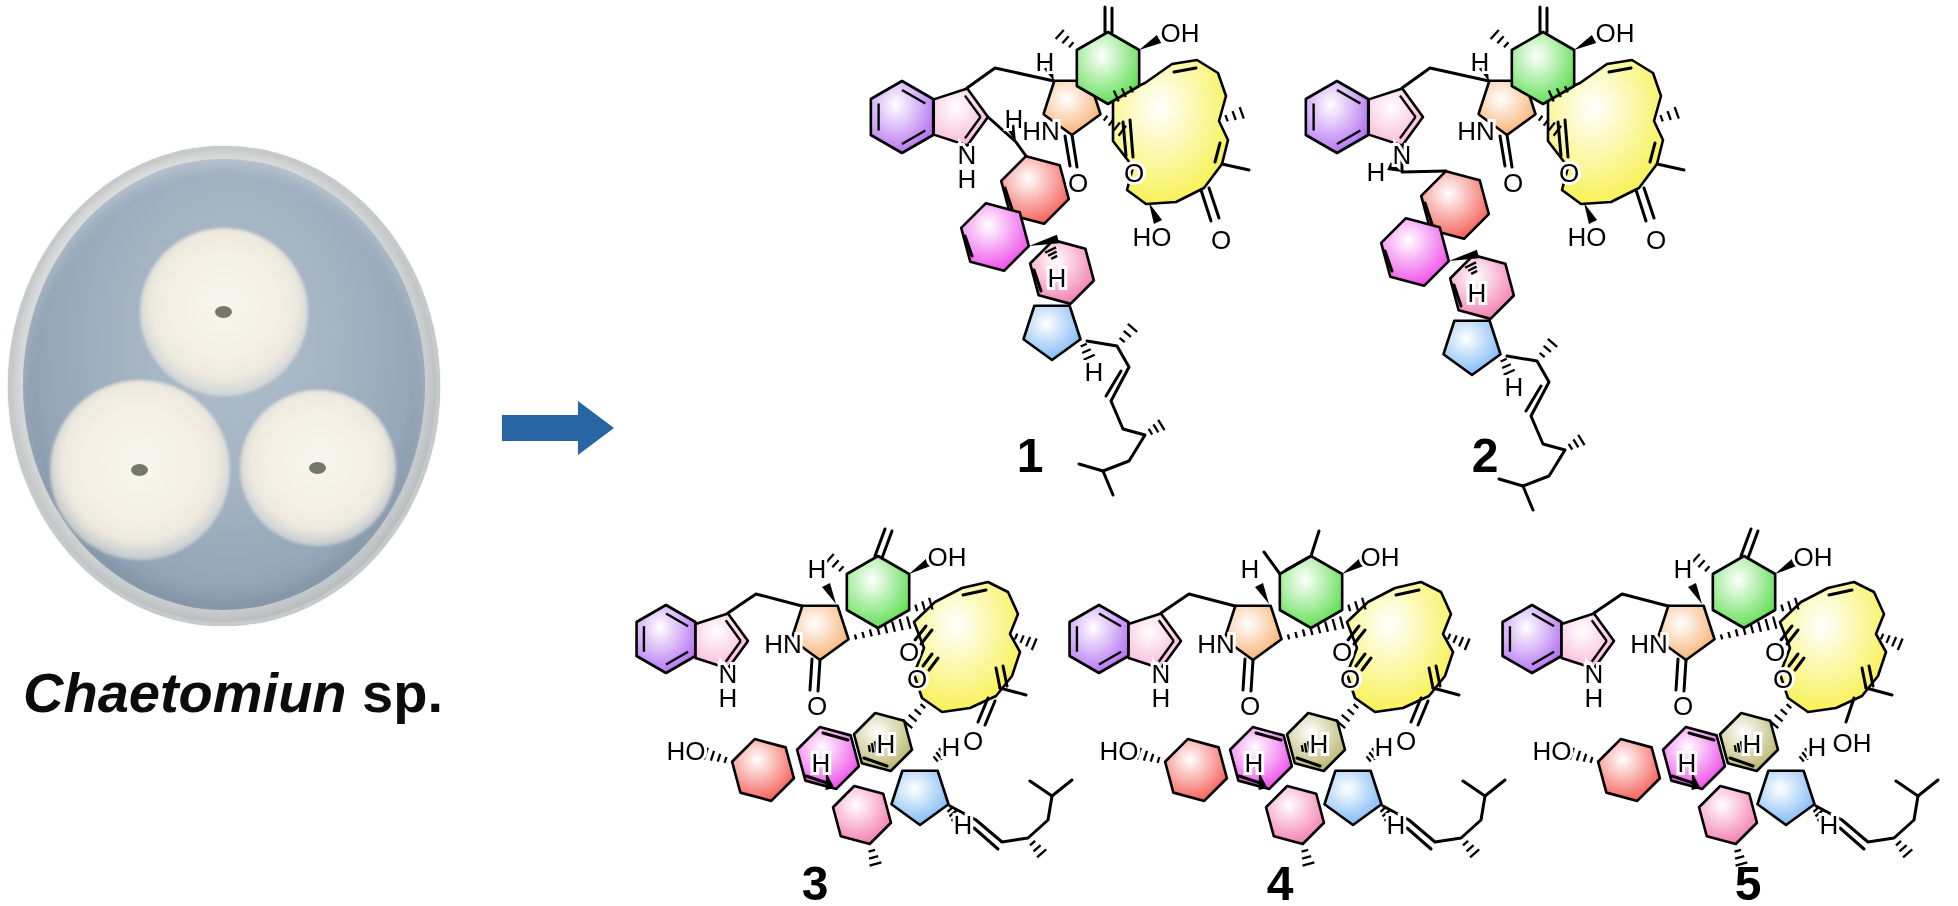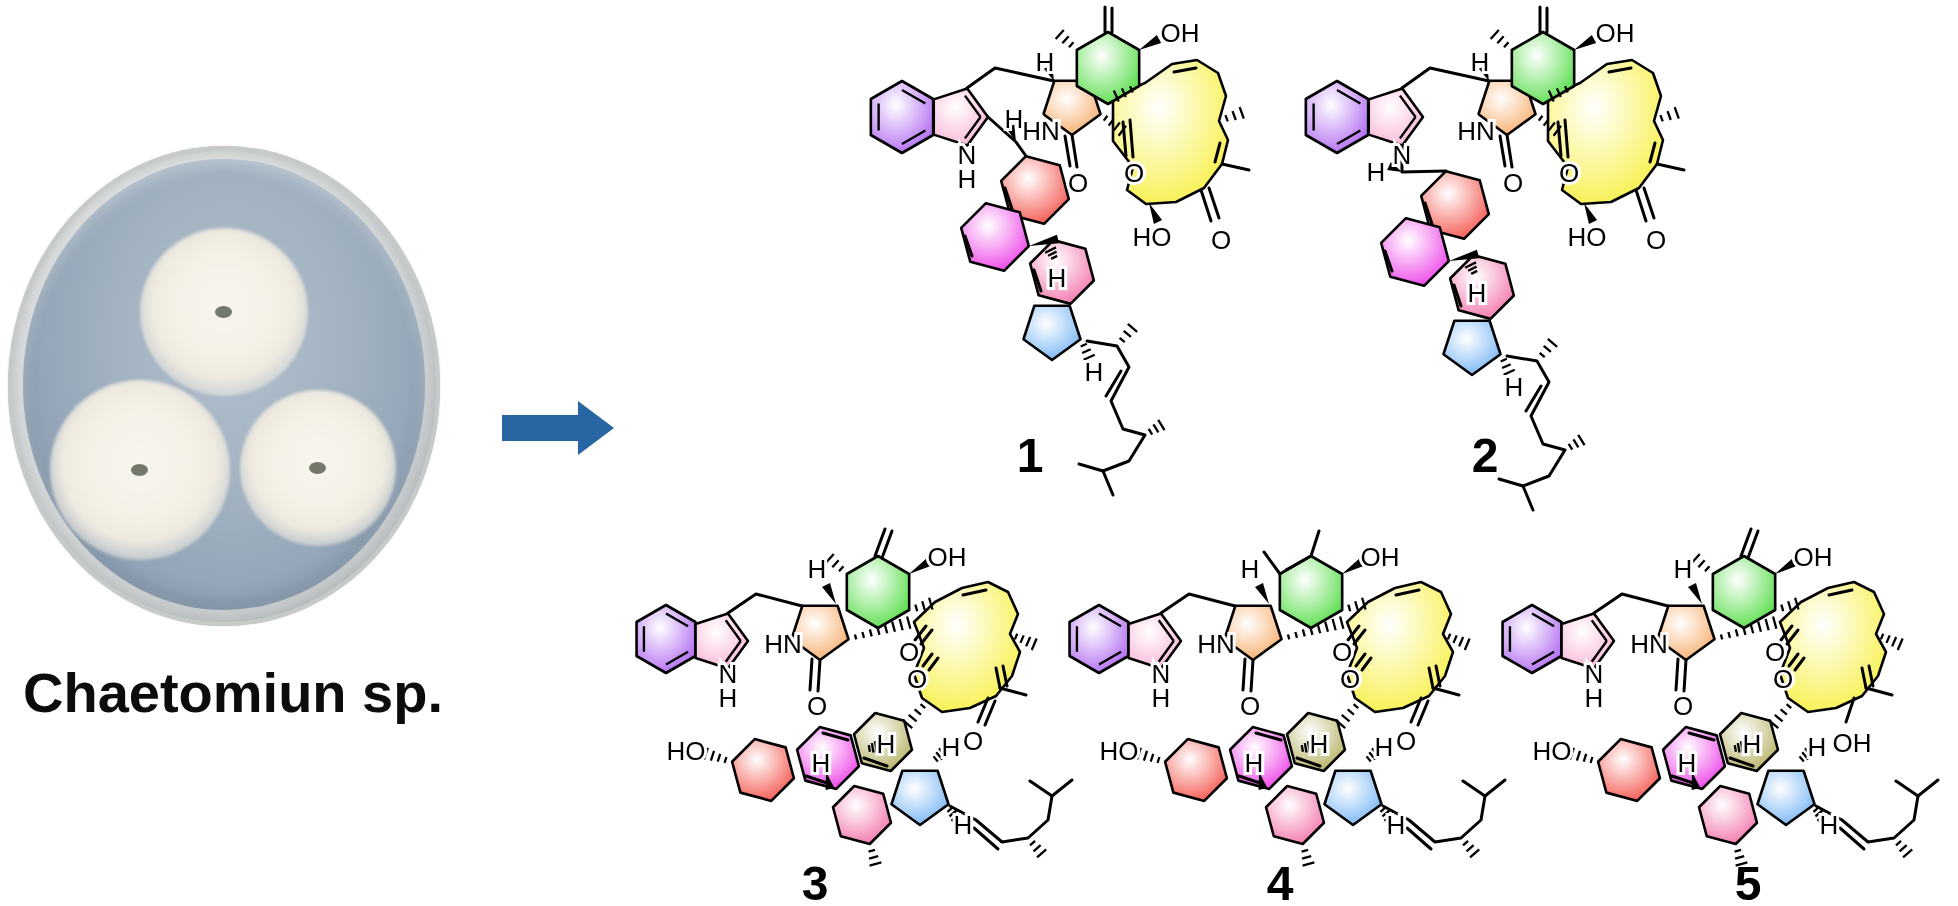--- a/index.html
+++ b/index.html
@@ -12,21 +12,21 @@
   .agar{position:absolute;left:15px;top:13px;right:15px;bottom:16px;border-radius:50%;
         background:radial-gradient(ellipse at 52% 40%, #b2c0cd 0%, #a2b2c1 40%, #8fa2b5 72%, #8096aa 100%);
         box-shadow:inset 0 6px 14px rgba(255,255,255,.35), inset 0 -8px 16px rgba(70,85,100,.25);}
   .colony{position:absolute;border-radius:50%;filter:blur(1.5px);
         background:radial-gradient(circle at 50% 46%, #f8f5ee 0%, #f4f0e6 42%, #efeadf 58%,
                    rgba(240,236,227,.55) 72%, rgba(240,236,227,0) 84%);}
   .cdot{position:absolute;width:17px;height:12px;border-radius:50%;background:#5d6152;opacity:.85;}
   
   .species{position:absolute;left:-8px;top:660px;width:482px;text-align:center;
            font-size:56px;font-weight:bold;color:#0c0c0c;letter-spacing:0px;}
-  .species .it{}
+  .species .it{font-style:italic;}
   svg.overlay{position:absolute;left:0;top:0;}
   text.atom{font-family:"Liberation Sans",sans-serif;font-size:26px;font-weight:500;fill:#000;
             paint-order:stroke;stroke:#ffffff;stroke-width:6px;text-anchor:middle;}
   text.num{font-family:"Liberation Sans",sans-serif;font-size:48px;font-weight:bold;fill:#000;
            text-anchor:middle;}
 </style>
 </head>
 <body>
 
 <div class="canvas">

